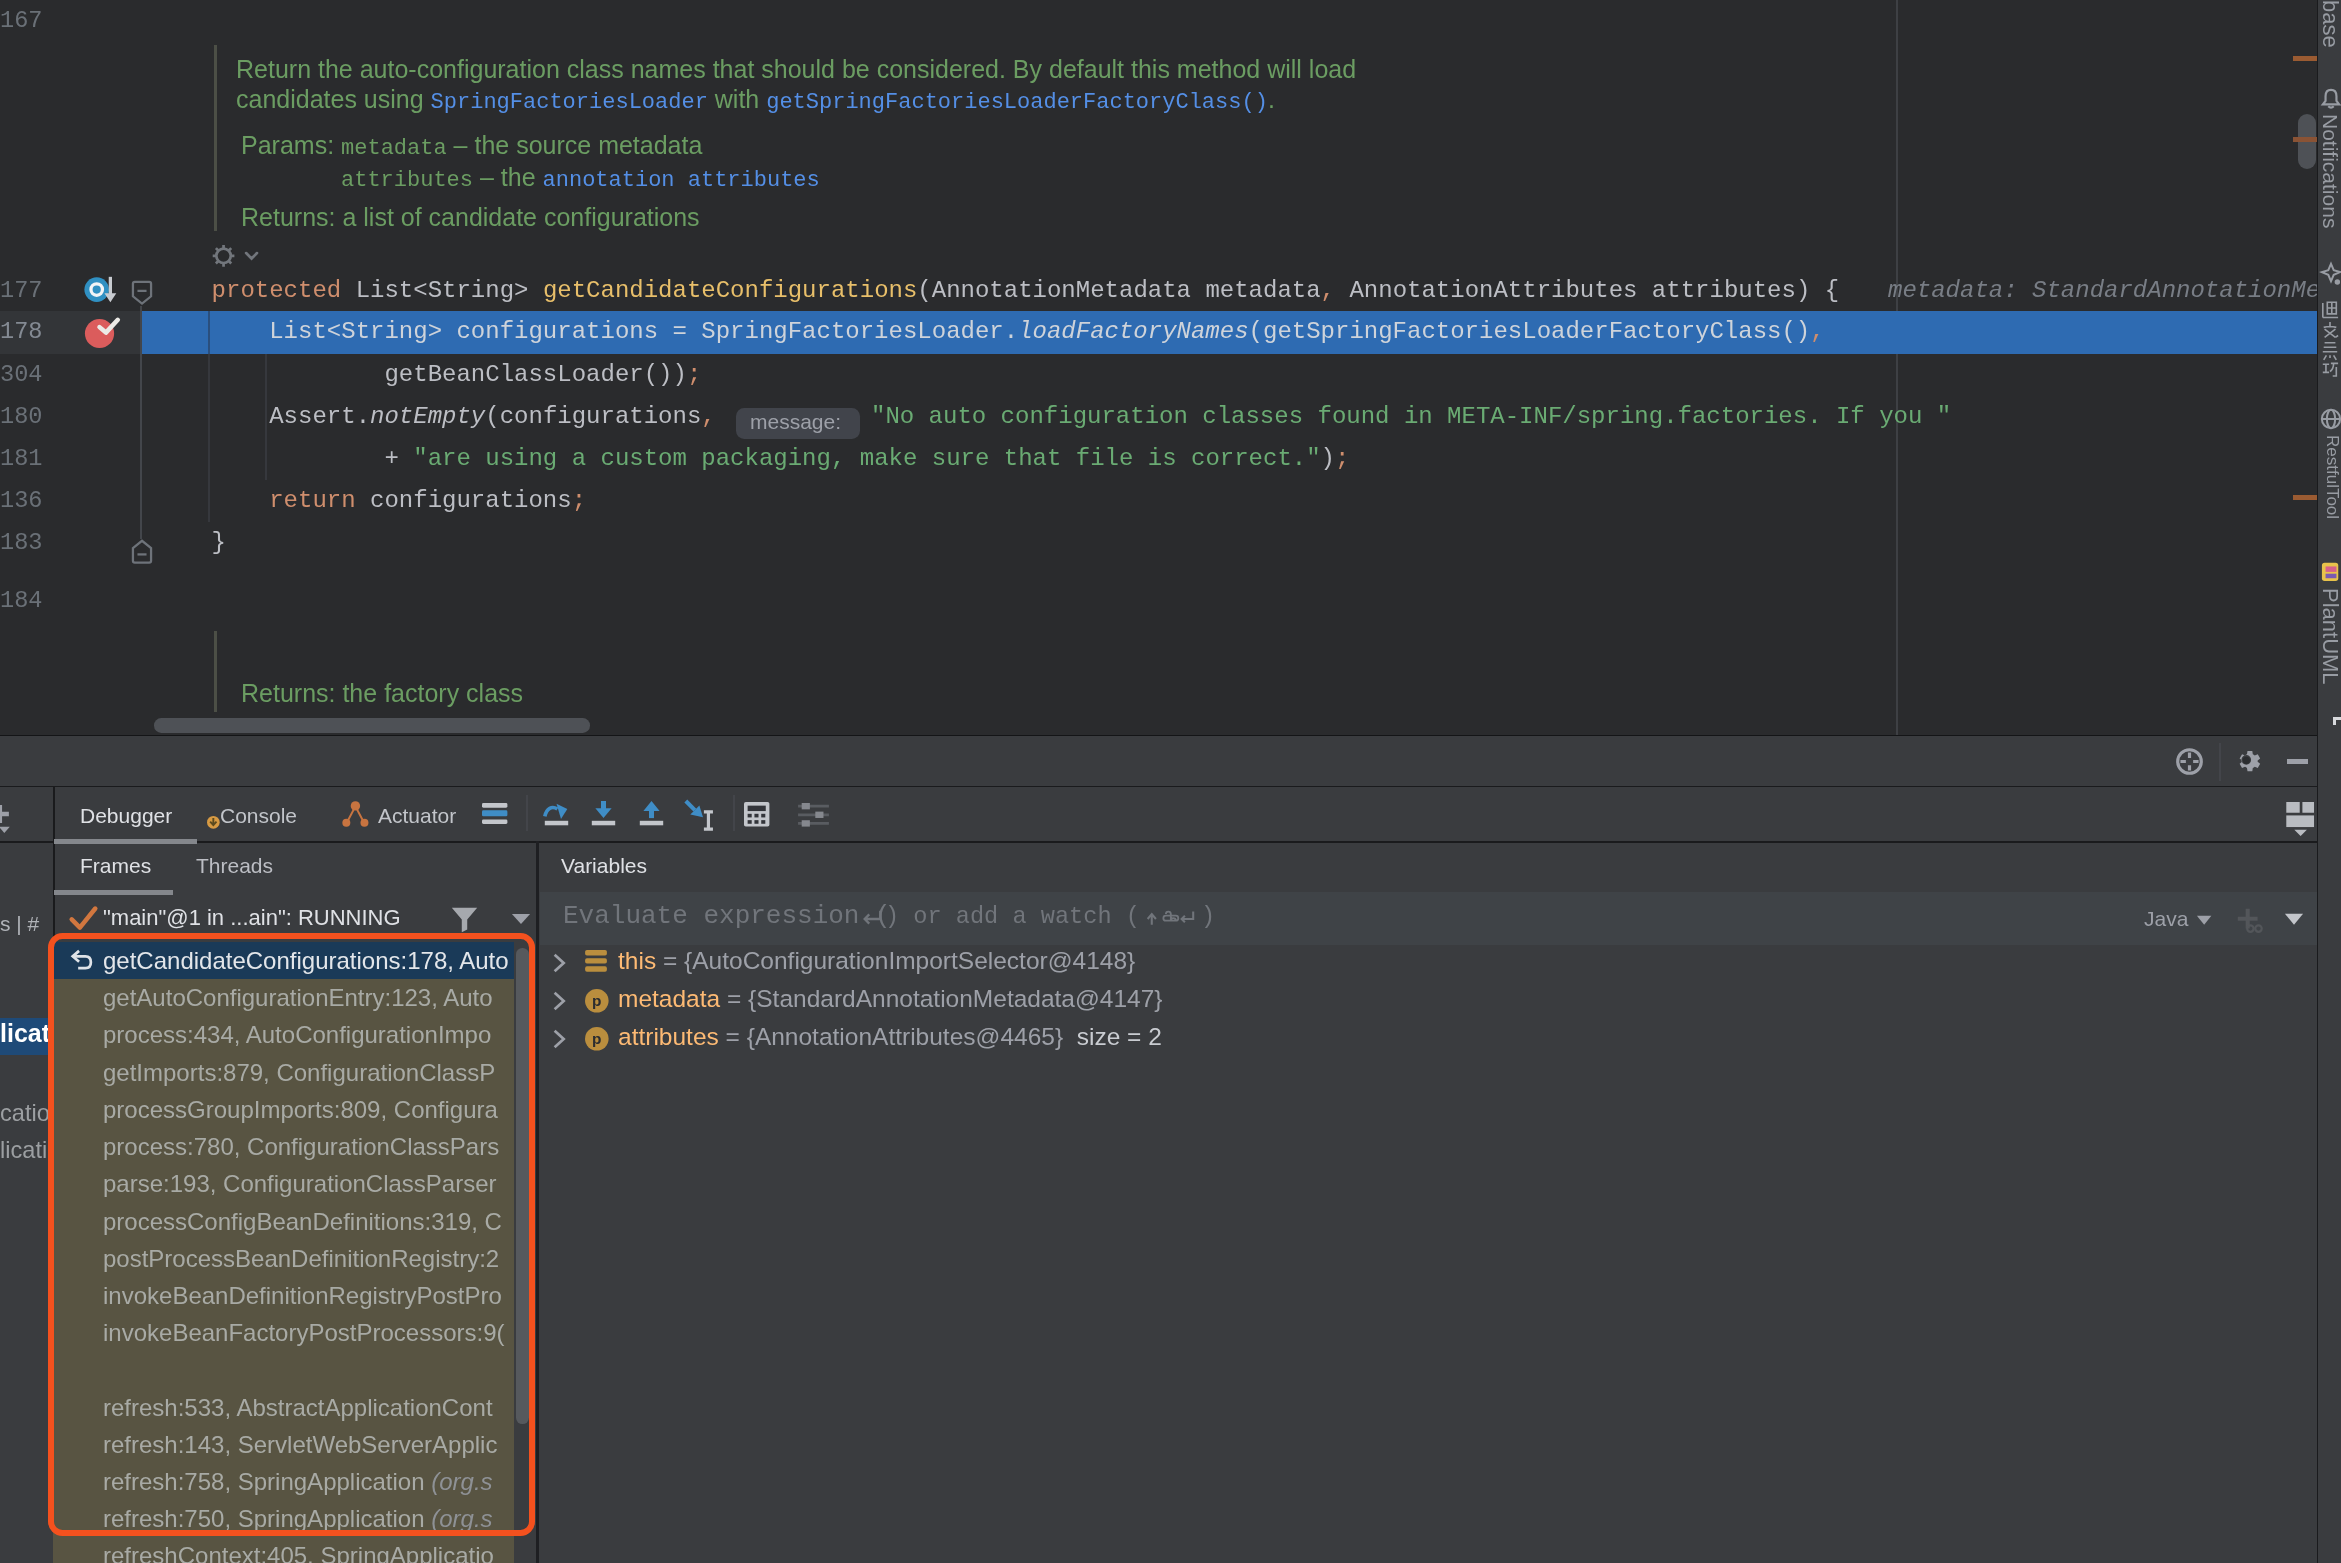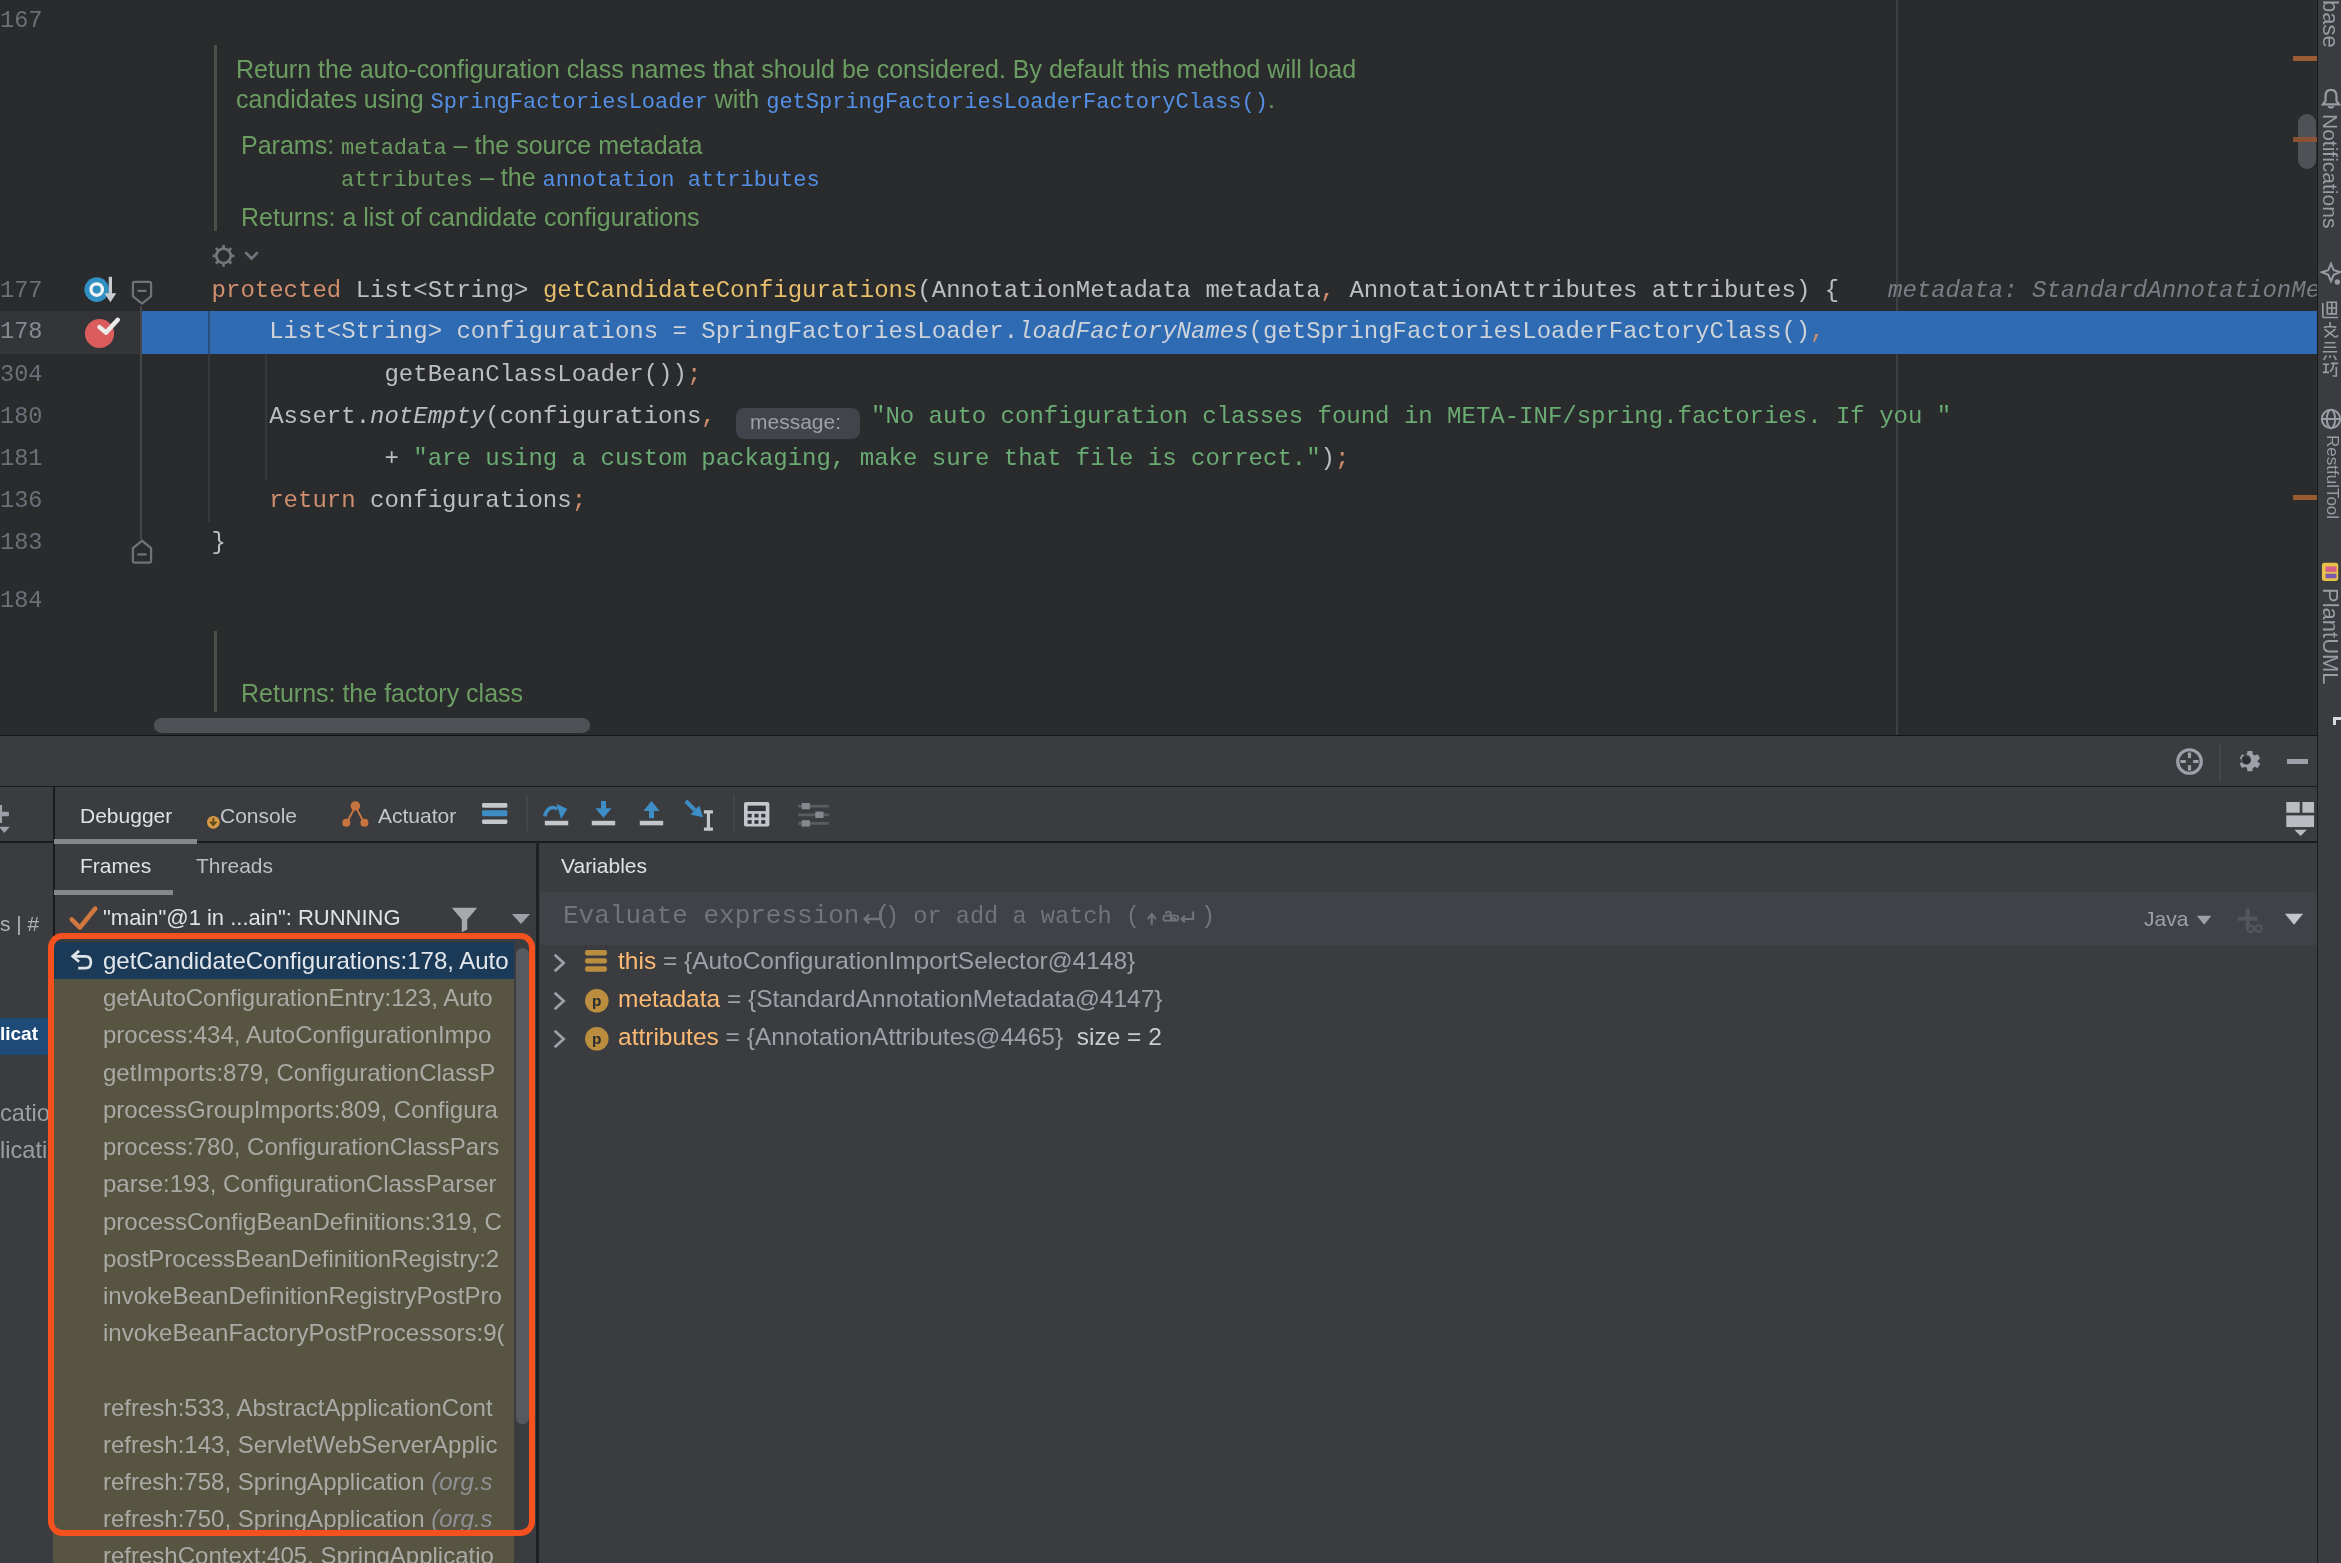--- a/index.html
+++ b/index.html
@@ -126,21 +126,21 @@
 
     <div class="abs" style="left:516px;top:6.4px;width:12.7px;height:476px;background:#56595d;border-radius:6.4px"></div>
   </div>
 
   <div class="vrow" style="left:618px;top:155px"><span class="vn">this</span> = {AutoConfigurationImportSelector@4148}</div>
   <div class="vrow" style="left:618px;top:193px"><span class="vn">metadata</span> = {StandardAnnotationMetadata@4147}</div>
   <div class="vrow" style="left:618px;top:231px"><span class="vn">attributes</span> = {AnnotationAttributes@4465}<span style="color:#c9ccd1">  size = 2</span></div>
 
   <div class="abs ui" style="left:0;top:126px;color:#b0b3b8">s | #</div>
   <div class="abs" style="left:0;top:231px;width:51px;height:37px;background:#1e4a78"></div>
-  <div class="abs ui" style="left:0;top:236px;color:#ffffff;font-weight:bold;font-size:19px">licat</div>
+  <div class="abs ui" style="left:0;top:236px;color:#ffffff;font-weight:bold;font-size:25px">licat</div>
   <div class="abs ui" style="left:0;top:316px;color:#9c9fa2;font-size:23.6px">catio</div>
   <div class="abs ui" style="left:0;top:353px;color:#9c9fa2;font-size:23.6px">licati</div>
 
   <div class="abs" style="left:48px;top:146px;width:487px;height:603px;border:6.4px solid #f4511e;border-radius:14.5px"></div>
 </div>
 
 <div id="stripe" class="abs" style="left:2317px;top:0;width:24.5px;height:1563px;background:#3a3c3f;border-left:1.8px solid #1a1b1d"></div>
 
 <svg class="abs" style="left:210px;top:244px" width="56" height="25.4" viewBox="0 0 62 28">
  <g fill="none" stroke="#72767c" stroke-width="3">

